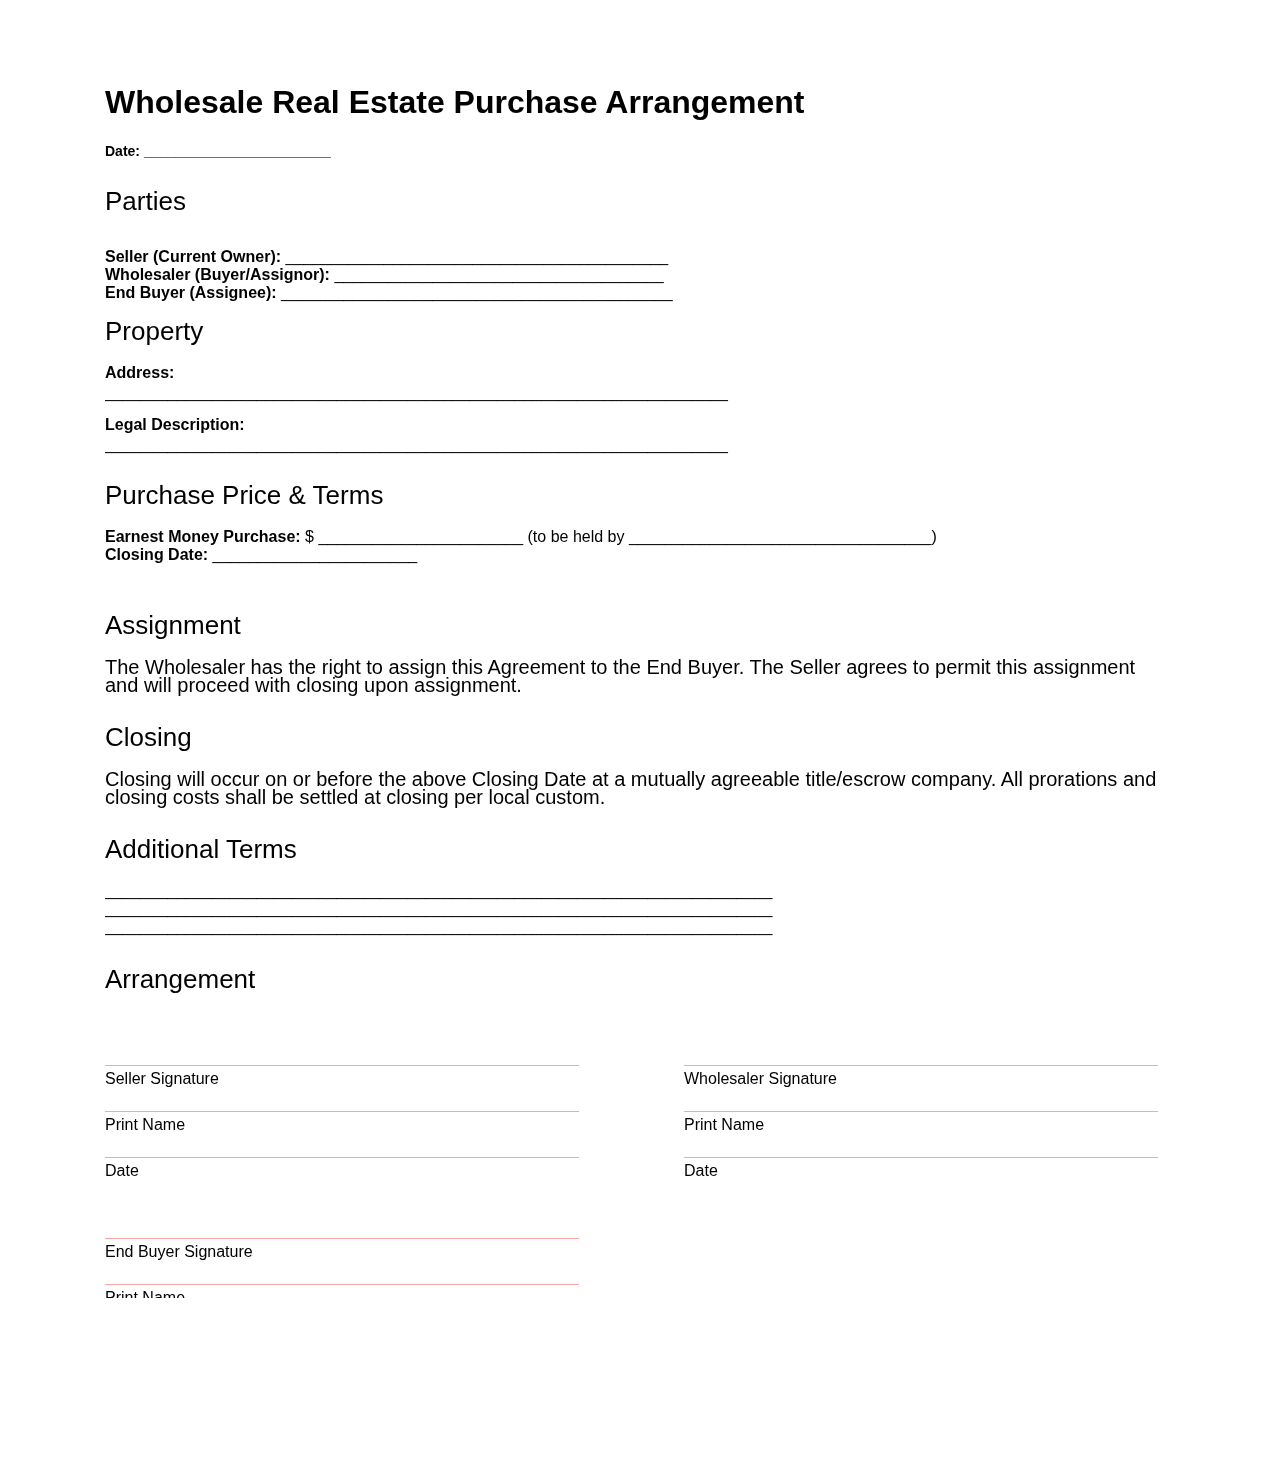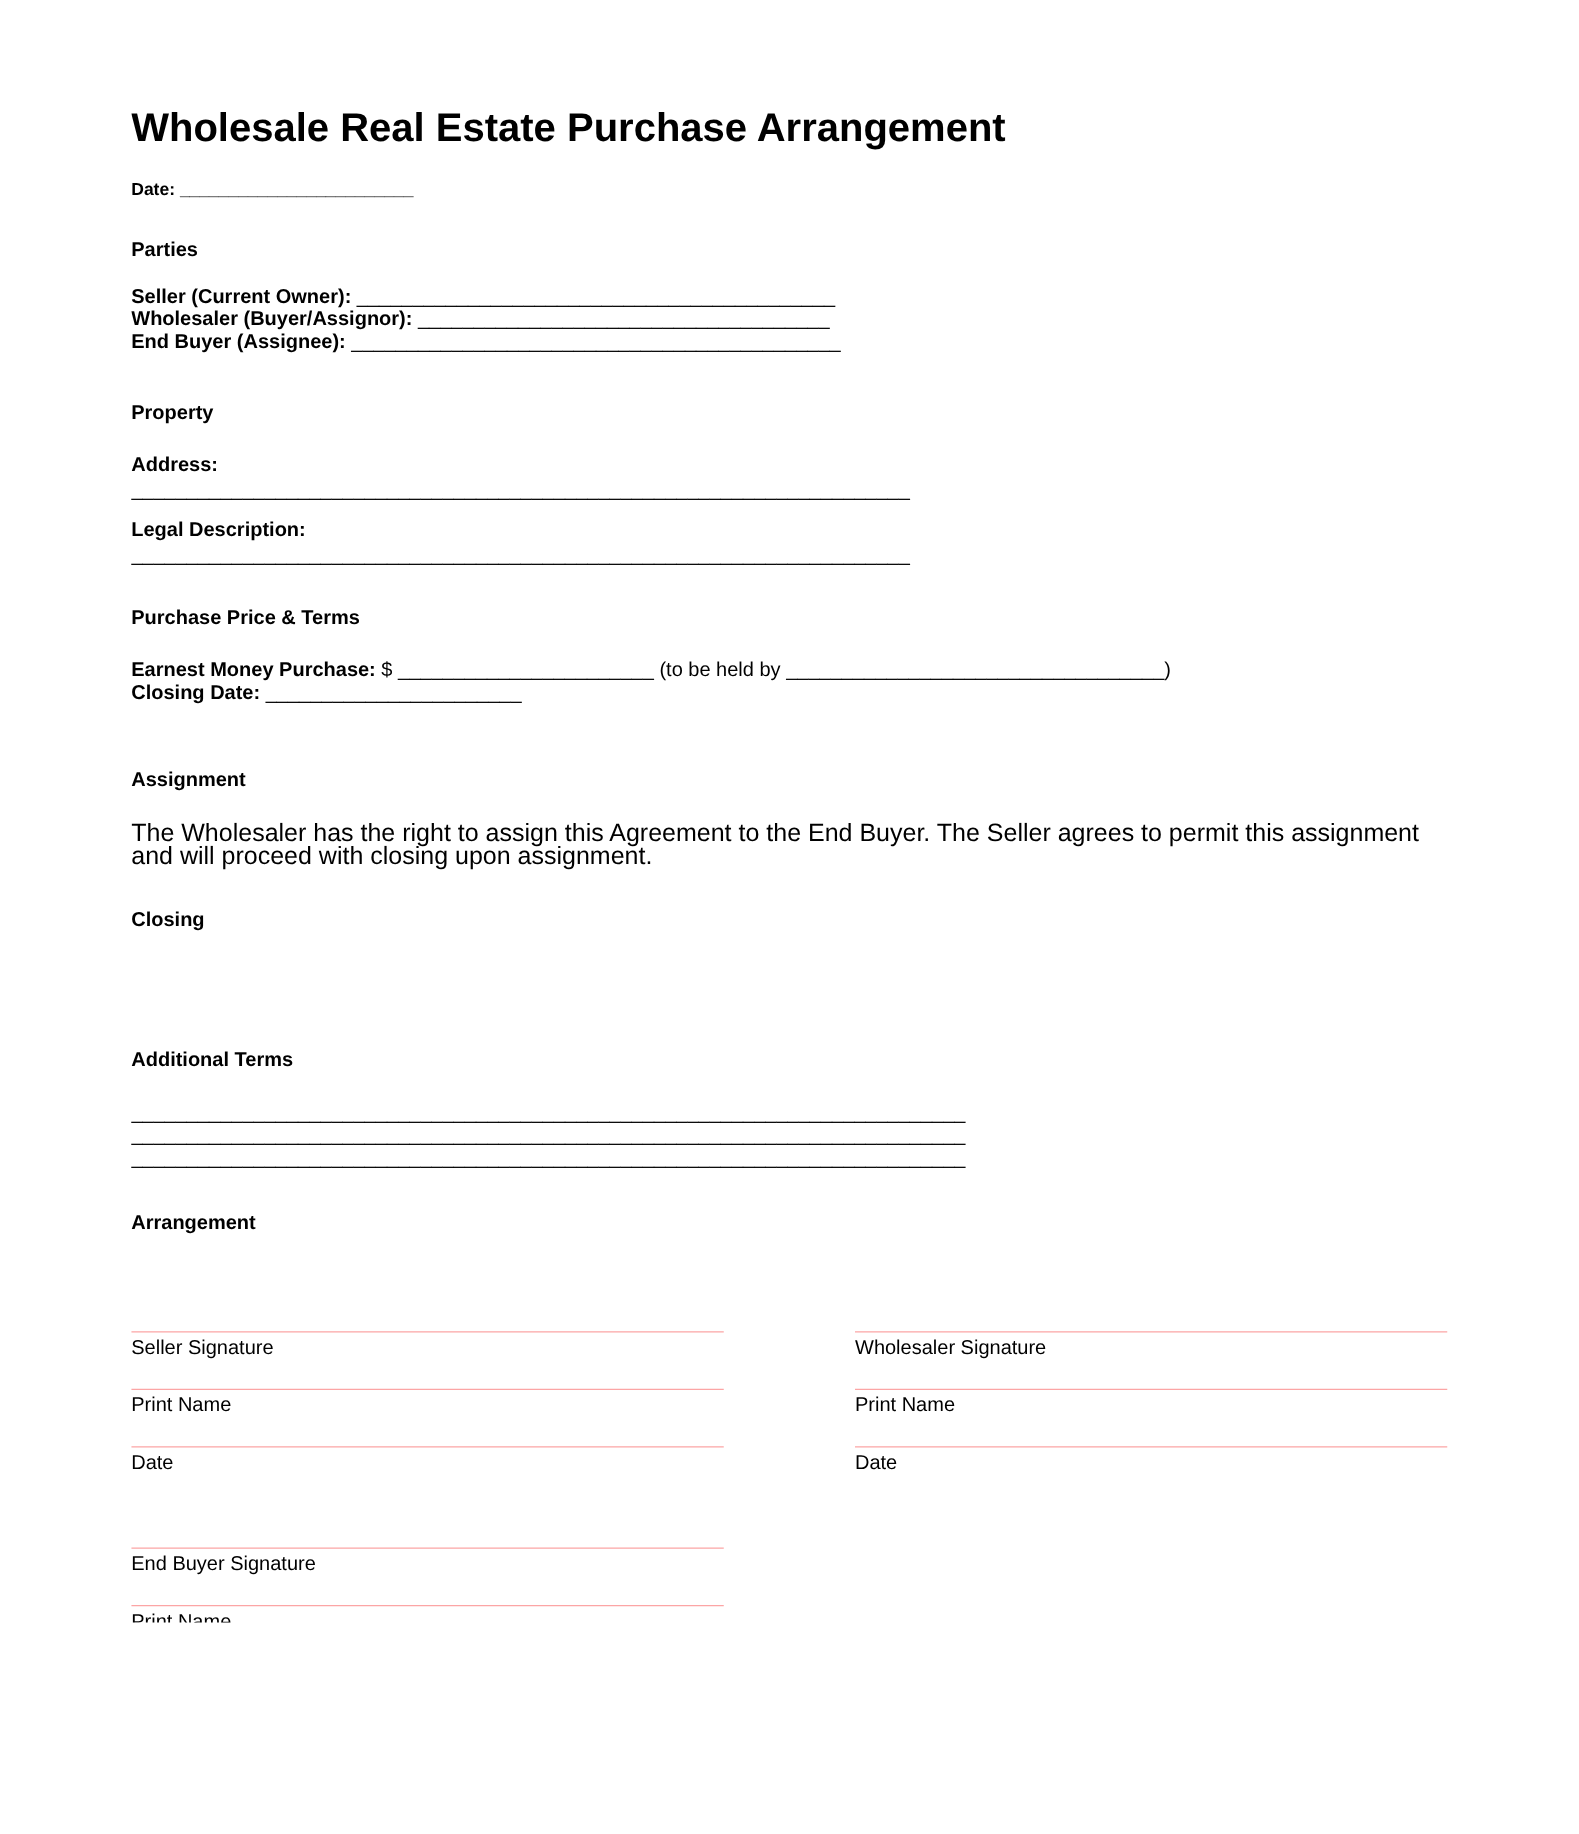--- a/index.html
+++ b/index.html
@@ -10,21 +10,21 @@
   .page {
     position: absolute; left: 105px; top: 0; width: 1053px; height: 1298px;
     overflow: hidden;
   }
   h1 {
     font-size: 32px; font-weight: bold; margin: 0;
     position: absolute; top: 82px; left: 0; line-height: 40px; white-space: nowrap; text-align: center;
   }
   .date-line { position: absolute; top: 143px; left: 0; font-size: 14px; font-weight: bold; line-height: 16px; white-space: nowrap; }
   h2 {
-    font-size: 16px; font-weight: bold; margin: 0; position: absolute; left: 0;
+    font-size: 26px; font-weight: normal; margin: 0; position: absolute; left: 0;
     line-height: 28px; white-space: nowrap;
   }
   .field { font-size: 16px; line-height: 18px; white-space: nowrap; }
   .field .lbl { font-weight: bold; }
   .block { position: absolute; left: 0; }
   .para { position: absolute; left: 0; width: 1053px; font-size: 20px; line-height: 18px; }
   .blank-line { font-size: 16px; line-height: 18px; white-space: nowrap; }
   .sig-col { position: absolute; width: 474px; }
   .sig-row {
     border-top: 1px solid #fca5a5; height: 46px; font-size: 16px; line-height: 20px;
@@ -37,21 +37,21 @@
 <div class="page">
 
   <h1>Wholesale Real Estate Purchase Arrangement</h1>
 
   <div class="date-line">
     <span>Date:</span>
     <span>________________________</span>
   </div>
 
   <h2 style="top:187px">Parties</h2>
-  <div class="block" style="top:229px">
+  <div class="block" style="top:248px">
     <div class="field">
       <span class="lbl">Seller (Current Owner):</span>
       <span>___________________________________________</span>
     </div>
     <div class="field">
       <span class="lbl">Wholesaler (Buyer/Assignor):</span>
       <span>_____________________________________</span>
     </div>
     <div class="field">
       <span class="lbl">End Buyer (Assignee):</span>
@@ -76,20 +76,21 @@
     </div>
     <div class="field">
       <span class="lbl">Closing Date:</span><span style="white-space:pre"> _______________________</span>
     </div>
   </div>
 
   <h2 style="top:611px">Assignment</h2>
   <p class="para" style="top:658px;margin:0">The Wholesaler has the right to assign this Agreement to the End Buyer. The Seller agrees to permit this assignment and will proceed with closing upon assignment.</p>
 
   <h2 style="top:723px">Closing</h2>
+  <p class="para" style="top:770px;margin:0">Closing will occur on or before the above Closing Date at a mutually agreeable title/escrow company. All prorations and closing costs shall be settled at closing per local custom.</p>
 
   <h2 style="top:835px">Additional Terms</h2>
   <div class="block" style="top:882px">
     <div class="blank-line">___________________________________________________________________________</div>
     <div class="blank-line">___________________________________________________________________________</div>
     <div class="blank-line">___________________________________________________________________________</div>
   </div>
 
   <h2 style="top:965px">Arrangement</h2>
 

